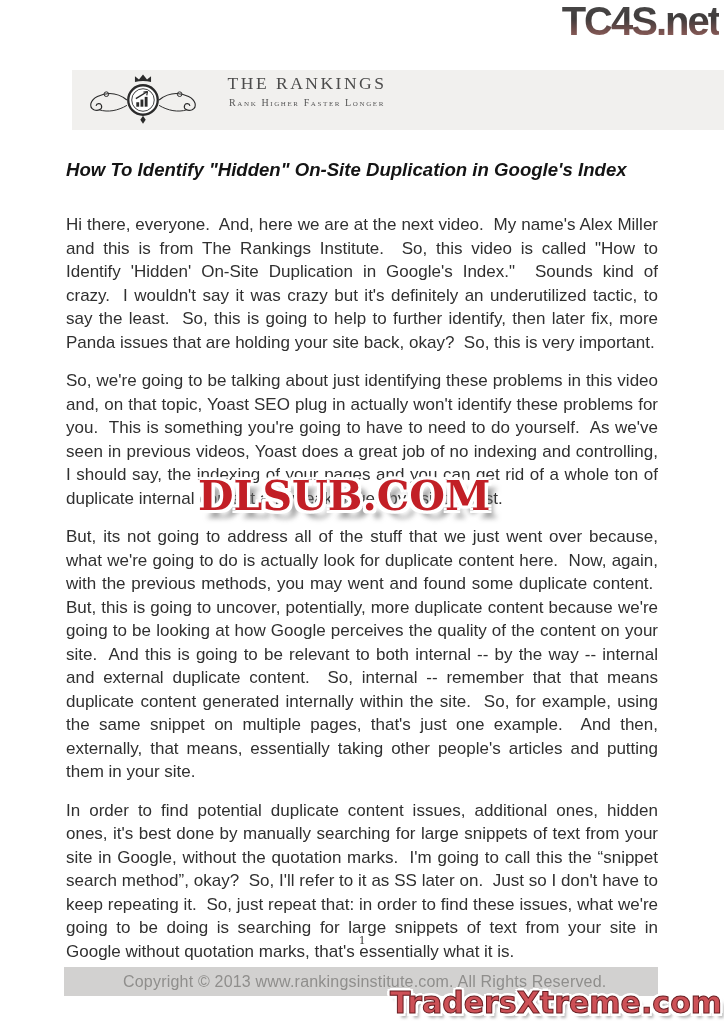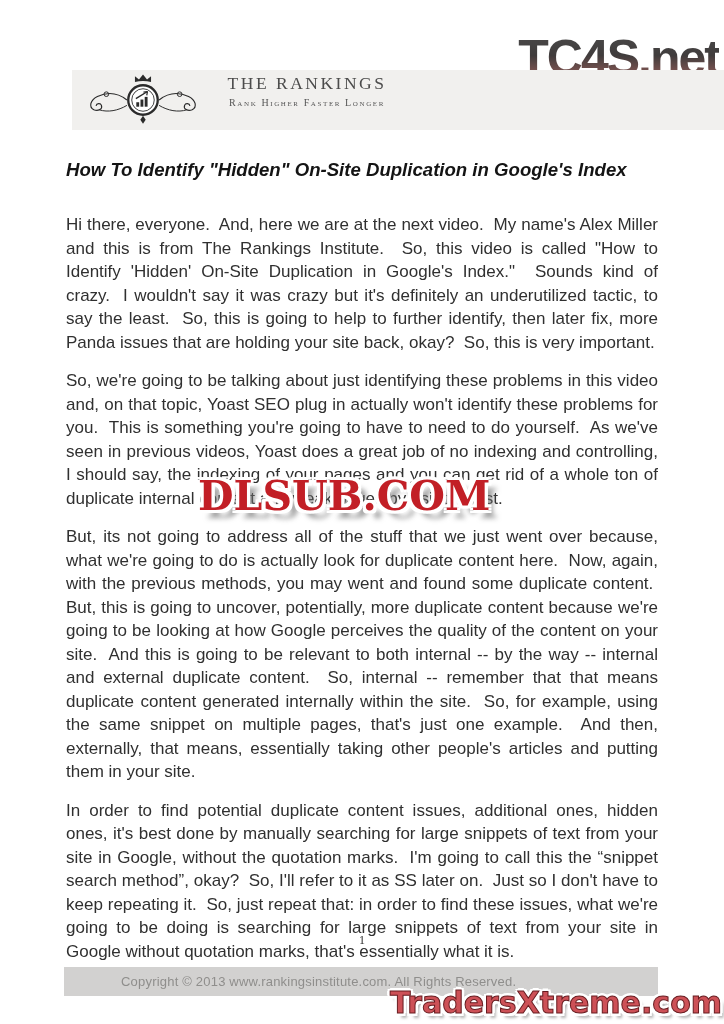--- a/index.html
+++ b/index.html
@@ -12,28 +12,27 @@
     font-family: "Liberation Sans", sans-serif;
   }
 
   
   .tc4s {
     position: absolute;
     top: 1px;
     right: 5px;
     font-family: "Liberation Sans", sans-serif;
     font-weight: bold;
-    font-size: 50px;
+    font-size: 40px;
     line-height: 1.0;
     letter-spacing: -2px;
     background: linear-gradient(180deg, #4a4a4a 0%, #403c3c 45%, #7a5350 78%, #9b6b66 100%);
     -webkit-background-clip: text;
     background-clip: text;
     color: transparent;
-    margin-top: 32px;
     -webkit-text-fill-color: transparent;
   }
 
   
   .banner {
     position: absolute;
     left: 72px;
     top: 62px;
     width: 708px;
     height: 60px;
@@ -125,26 +124,25 @@
   
   .footer-bar {
     position: absolute;
     left: 64px;
     top: 967px;
     width: 594px;
     height: 29px;
     background: #d2d1d0;
   }
   .copyright {
-    padding-left: 36px;
+    padding-left: 59px;
     line-height: 29px;
-    font-size: 13px;
+    font-size: 16px;
     letter-spacing: 0.2px;
     color: #8f8e8c;
-    margin-left: 21px;
   }
 
   
   .traders {
     position: absolute;
     right: 2px;
     top = 985px;
     top: 985px;
     font-family: "DejaVu Sans", sans-serif;
     font-weight: 800;

